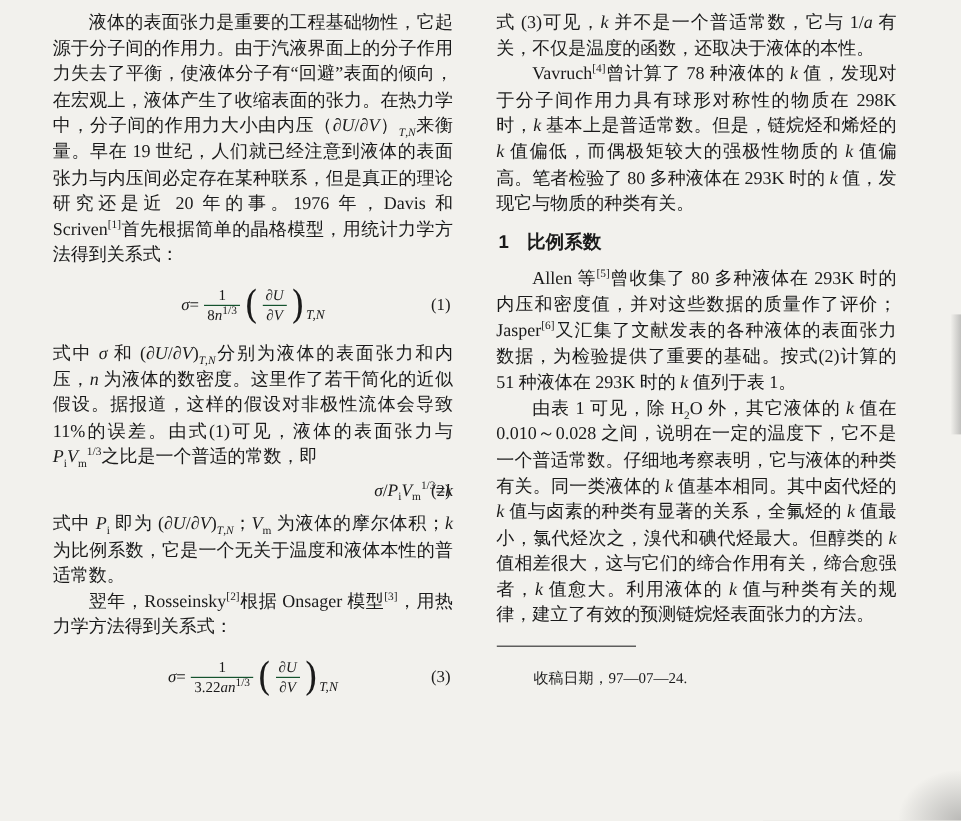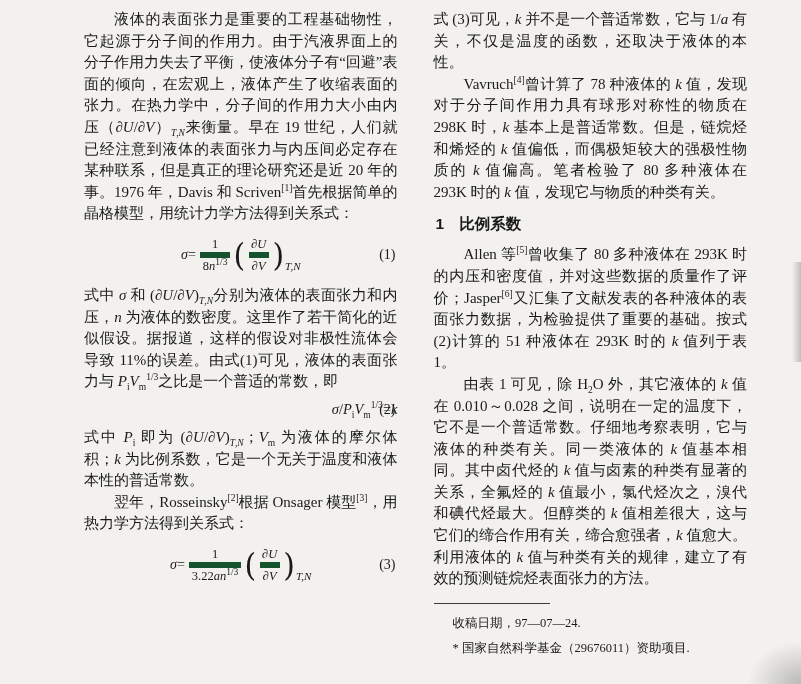--- a/index.html
+++ b/index.html
@@ -4,48 +4,48 @@
 <style>
   html,body{margin:0;padding:0;background:#e8e7e3;}
   .page{
     position:relative;
     width:801px;height:684px;
     background:#f2f1ed;
     color:#1a1a1a;
     font-family:"Liberation Serif","DejaVu Serif",serif;
     overflow:hidden;
   }
-  .columns{display:flex;gap:36px;padding:9px 54px 0 84px;}
+  .columns{display:flex;gap:36px;padding:9px 54px 0 44px;}
   .col{width:336px;font-size:15px;line-height:21.6px;text-align:justify;}
   .col p{margin:0;}
   p.indent{text-indent:2em;}
   sup{font-size:9.5px;line-height:0;}
   sub{font-size:9.5px;line-height:0;}
 
   
   .formula{position:relative;display:flex;align-items:center;justify-content:center;margin:8px 0;min-height:44px;}
   .formula.simple{min-height:24px;margin:5px 0;justify-content:flex-end;}
   .eq-row{display:inline-flex;align-items:center;font-size:14px;font-style:normal;}
   .eq-lhs{margin-right:2px;}
   .frac{display:inline-flex;flex-direction:column;align-items:center;font-size:12.5px;line-height:1.3;margin:0 2px;}
   .frac .num{padding:0 3px;}
-  .frac .den{border-top:6px solid #14532d;padding:0 3px;}
+  .frac .den{border-top:1px solid #14532d;padding:0 3px;}
   .bparen{font-size:30px;font-weight:300;line-height:1;transform:scaleY(1.08);margin:0 1px;font-family:"DejaVu Serif",serif;}
   .eq-cond{font-size:11px;align-self:flex-end;transform:translateY(3px);font-style:italic;}
   .eq-no{position:absolute;right:2px;top:50%;transform:translateY(-50%);font-size:14px;}
   .eq-simple{font-size:14.5px;}
 
   
   .section-heading{display:flex;gap:15px;font-weight:bold;font-size:15.5px;
     font-family:"Liberation Sans","DejaVu Sans",sans-serif;margin:10px 0 9px 2px;line-height:22px;}
 
   
   .fn-rule{width:116px;border:0;border-top:1.4px solid #3a3a3a;margin:13px 0 9px 0;}
   .footnotes{font-size:12.5px;line-height:21.5px;padding-left:15px;}
-  .footnotes div{margin:4px;}
+  .footnotes div{margin:16px;}
 
   
   .artifact-right{position:absolute;right:0;top:262px;width:9px;height:100px;
     background:linear-gradient(to left,rgba(110,110,110,.38),rgba(110,110,110,0));}
   .artifact-corner{position:absolute;right:0;bottom:0;width:52px;height:42px;
     background:radial-gradient(ellipse at 100% 100%,rgba(95,95,95,.38),rgba(95,95,95,0) 72%);}
 </style>
 </head>
 <body>
 
@@ -111,21 +111,20 @@
         <span>1</span>
         <span>比例系数</span>
       </div>
 
       <p class="indent">Allen 等<sup>[5]</sup>曾收集了 80 多种液体在 293K 时的内压和密度值，并对这些数据的质量作了评价；Jasper<sup>[6]</sup>又汇集了文献发表的各种液体的表面张力数据，为检验提供了重要的基础。按式(2)计算的 51 种液体在 293K 时的 <i>k</i> 值列于表 1。</p>
       <p class="indent">由表 1 可见，除 H<sub>2</sub>O 外，其它液体的 <i>k</i> 值在 0.010～0.028 之间，说明在一定的温度下，它不是一个普适常数。仔细地考察表明，它与液体的种类有关。同一类液体的 <i>k</i> 值基本相同。其中卤代烃的 <i>k</i> 值与卤素的种类有显著的关系，全氟烃的 <i>k</i> 值最小，氯代烃次之，溴代和碘代烃最大。但醇类的 <i>k</i> 值相差很大，这与它们的缔合作用有关，缔合愈强者，<i>k</i> 值愈大。利用液体的 <i>k</i> 值与种类有关的规律，建立了有效的预测链烷烃表面张力的方法。</p>
 
       <hr class="fn-rule">
       <div class="footnotes">
         <div>收稿日期，97—07—24.</div>
-        <div>* 国家自然科学基金（29676011）资助项目.</div>
       </div>
     </div>
 
   </div>
 
   <div class="artifact-right"></div>
   <div class="artifact-corner"></div>
 </div>
 
 </body></html>

